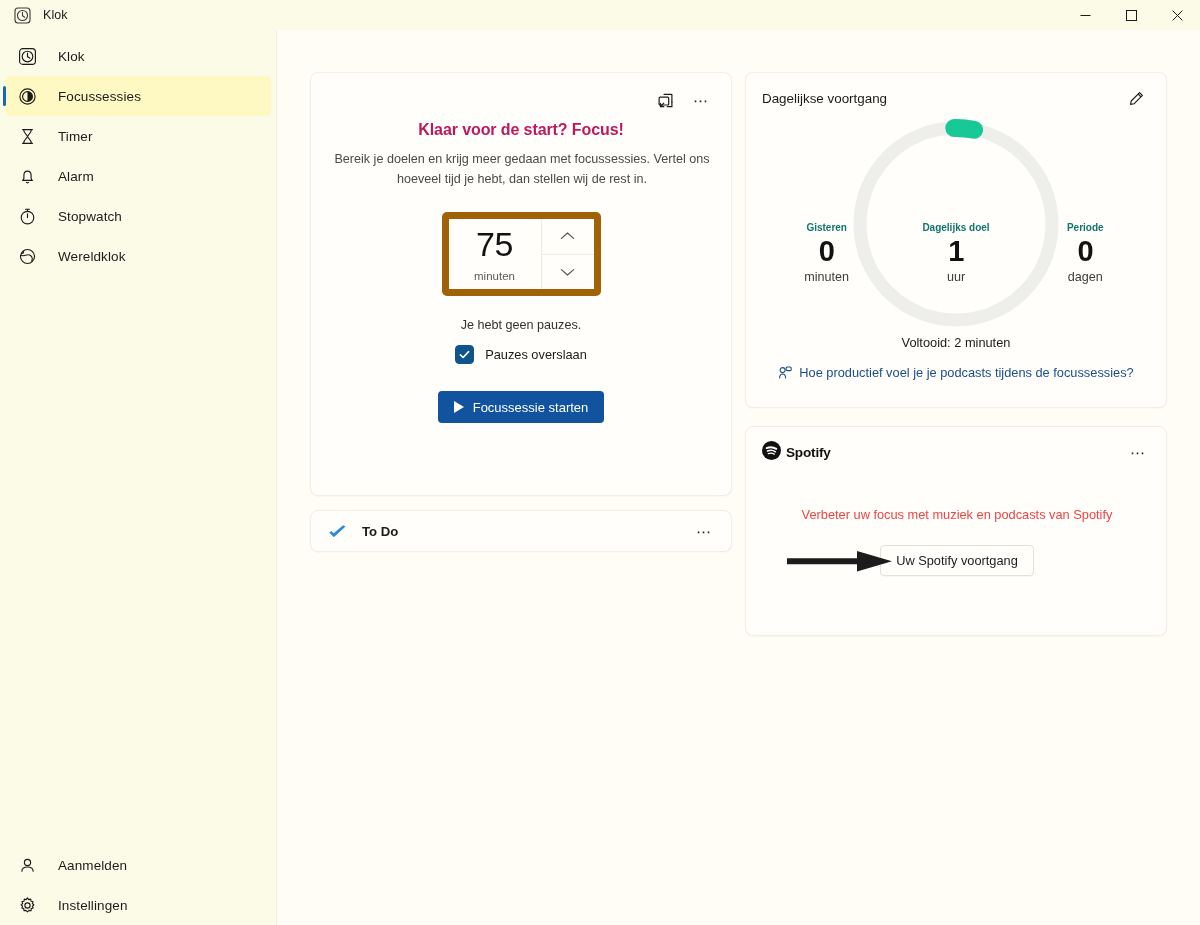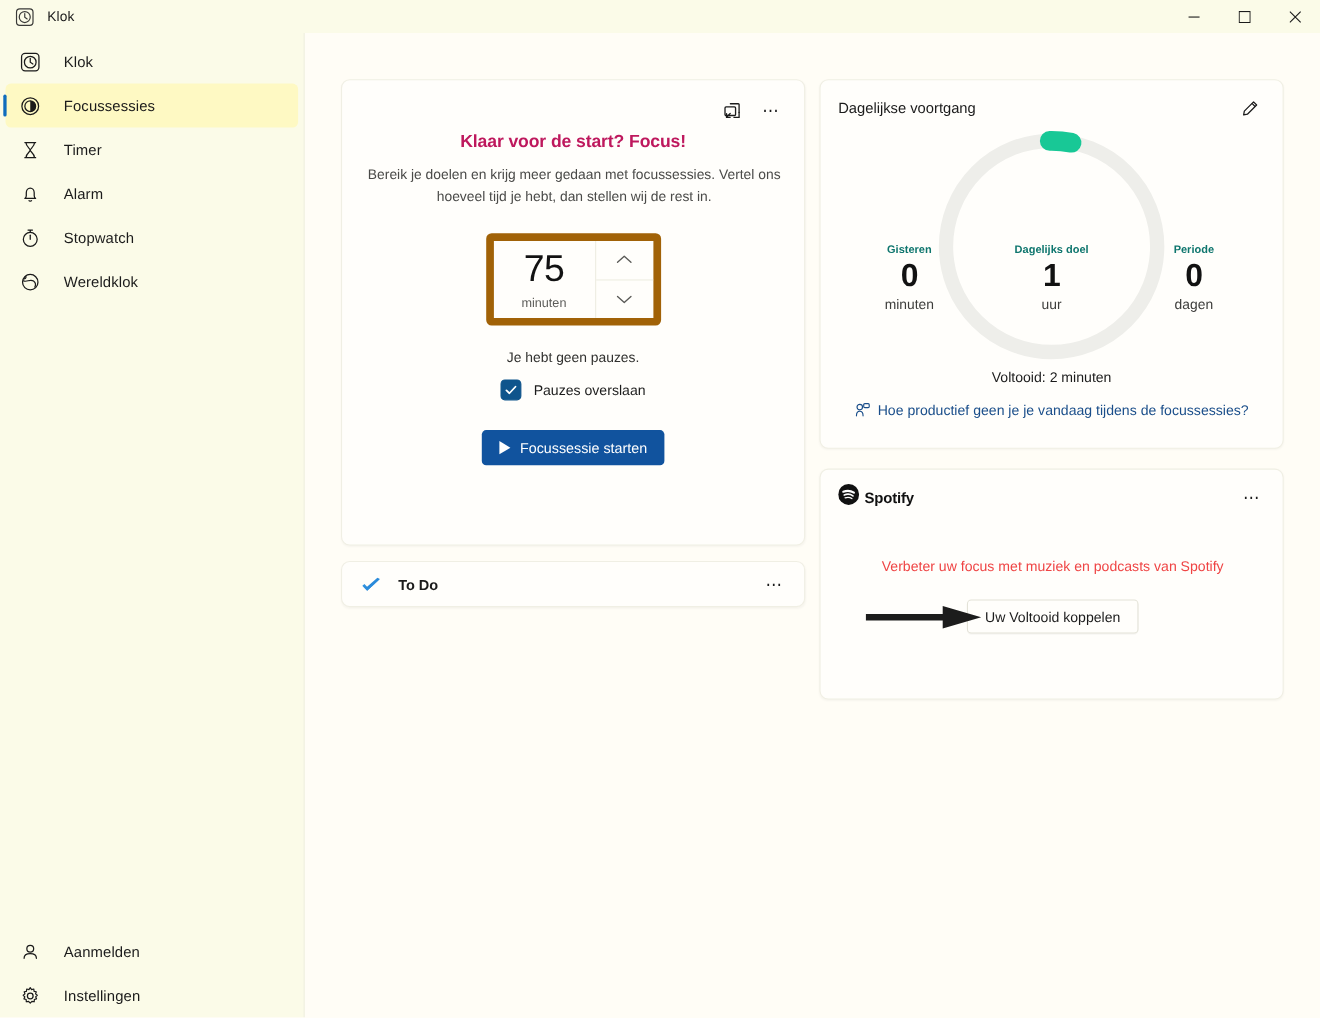--- a/index.html
+++ b/index.html
@@ -468,21 +468,21 @@
         <div class="completed">Voltooid: 2 minuten</div>
 
         <a class="feedback-link" href="#">
           <span>
             <svg width="14" height="14" viewBox="0 0 14 14">
               <circle cx="4.6" cy="4.1" r="2.5" fill="none" stroke="#1a4e8a" stroke-width="1.05"></circle>
               <path d="M1.6 12 C1.6 9.2 2.9 7.9 4.6 7.9 C6.3 7.9 7.6 9.2 7.6 12" fill="none" stroke="#1a4e8a" stroke-width="1.05" stroke-linecap="round"></path>
               <rect x="8.2" y="1" width="5" height="3.6" rx="1" fill="none" stroke="#1a4e8a" stroke-width="1.05"></rect>
             </svg>
           </span>
-          <span>Hoe productief geen je je vandaag tijdens de focussessies?</span>
+          <span>Hoe productief voel je je podcasts tijdens de focussessies?</span>
         </a>
       </section>
 
       <section class="card spotify-card">
         <div class="sp-head">
           <span class="sp-logo-row">
             <span>
               <svg width="19" height="19" viewBox="0 0 19 19">
                 <circle cx="9.5" cy="9.5" r="9.5" fill="#111111"></circle>
                 <path d="M4.6 7.1 C7.6 5.9 11.6 6.2 14.3 7.9" fill="none" stroke="#ffffff" stroke-width="1.85" stroke-linecap="round"></path>
@@ -499,19 +499,19 @@
         </div>
 
         <p class="sp-desc">Verbeter uw focus met muziek en podcasts van Spotify</p>
 
         <div class="sp-btn-row">
           <span class="arrow-annot">
             <svg width="106" height="24" viewBox="0 0 106 24">
               <path d="M0 9.2 H70 V2 L105 12.2 L70 22.4 V15.2 H0 Z" fill="#1c1c1c"></path>
             </svg>
           </span>
-          <button class="sp-btn">Uw Voltooid koppelen</button>
+          <button class="sp-btn">Uw Spotify voortgang</button>
         </div>
       </section>
     </div>
 
   </main>
 </div>
 
 </body></html>

